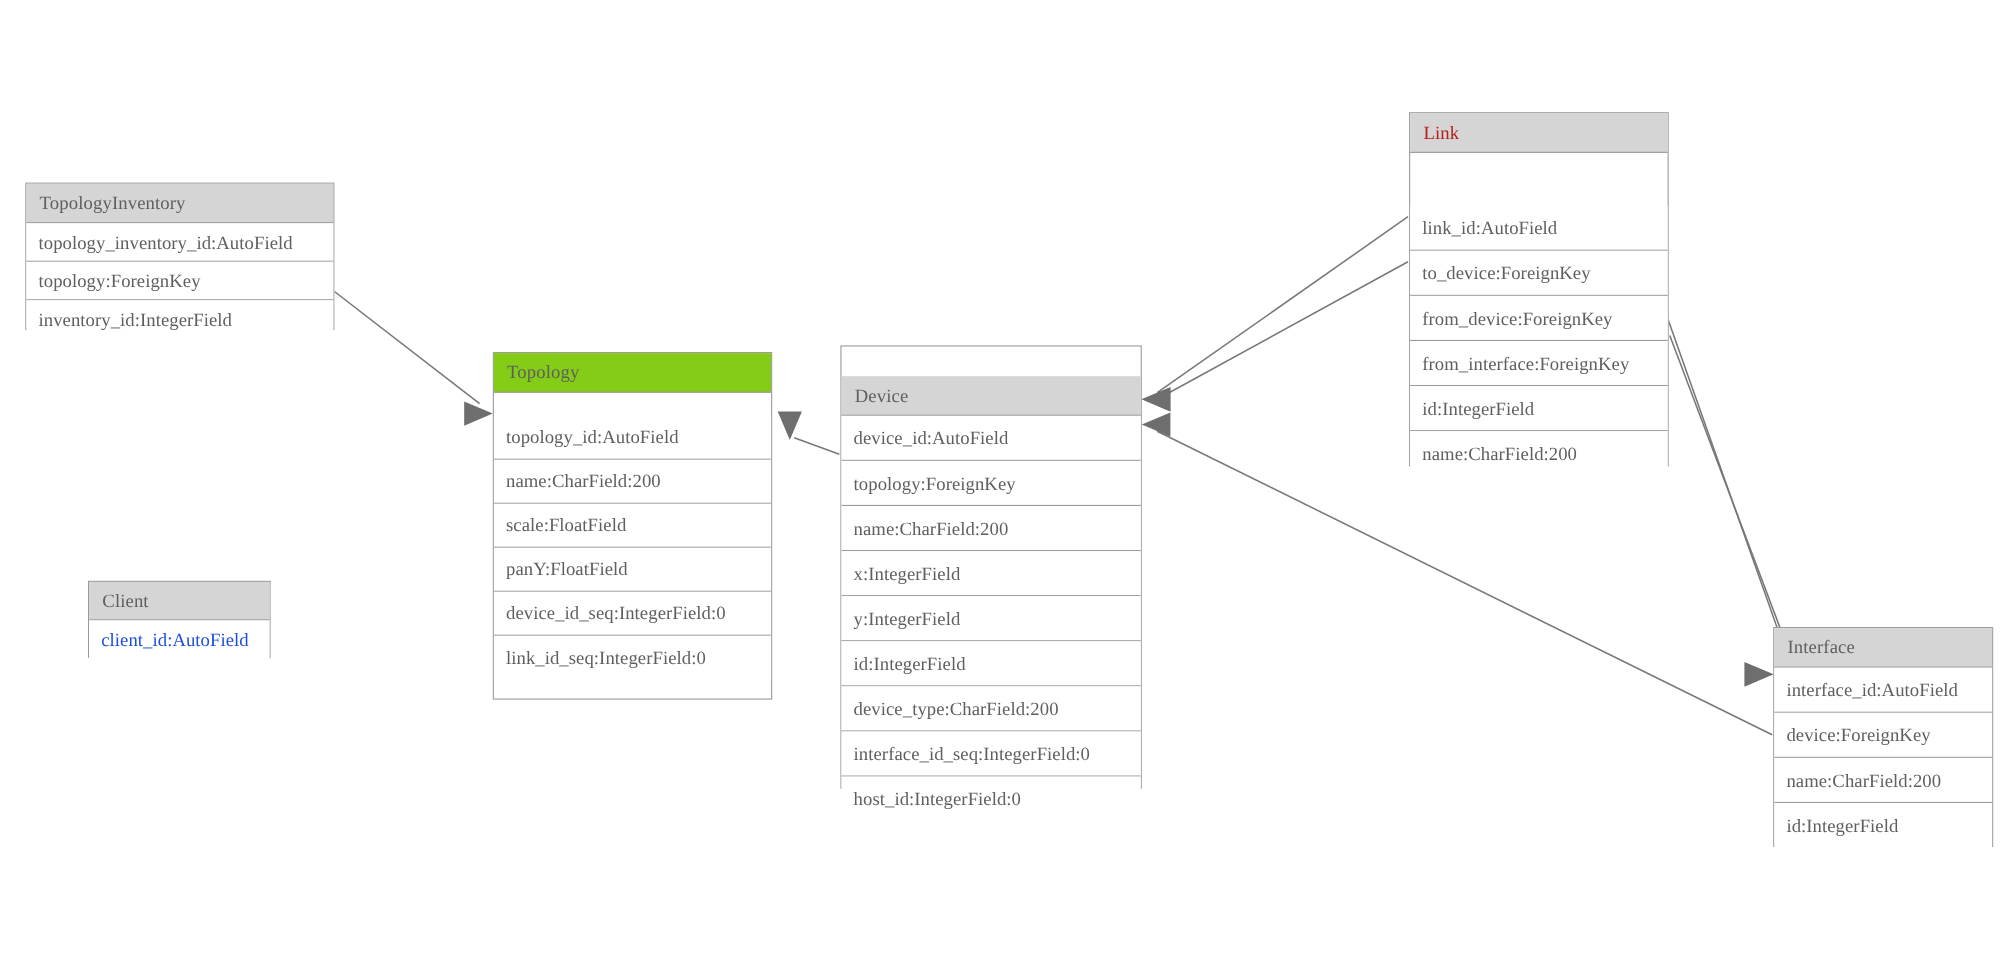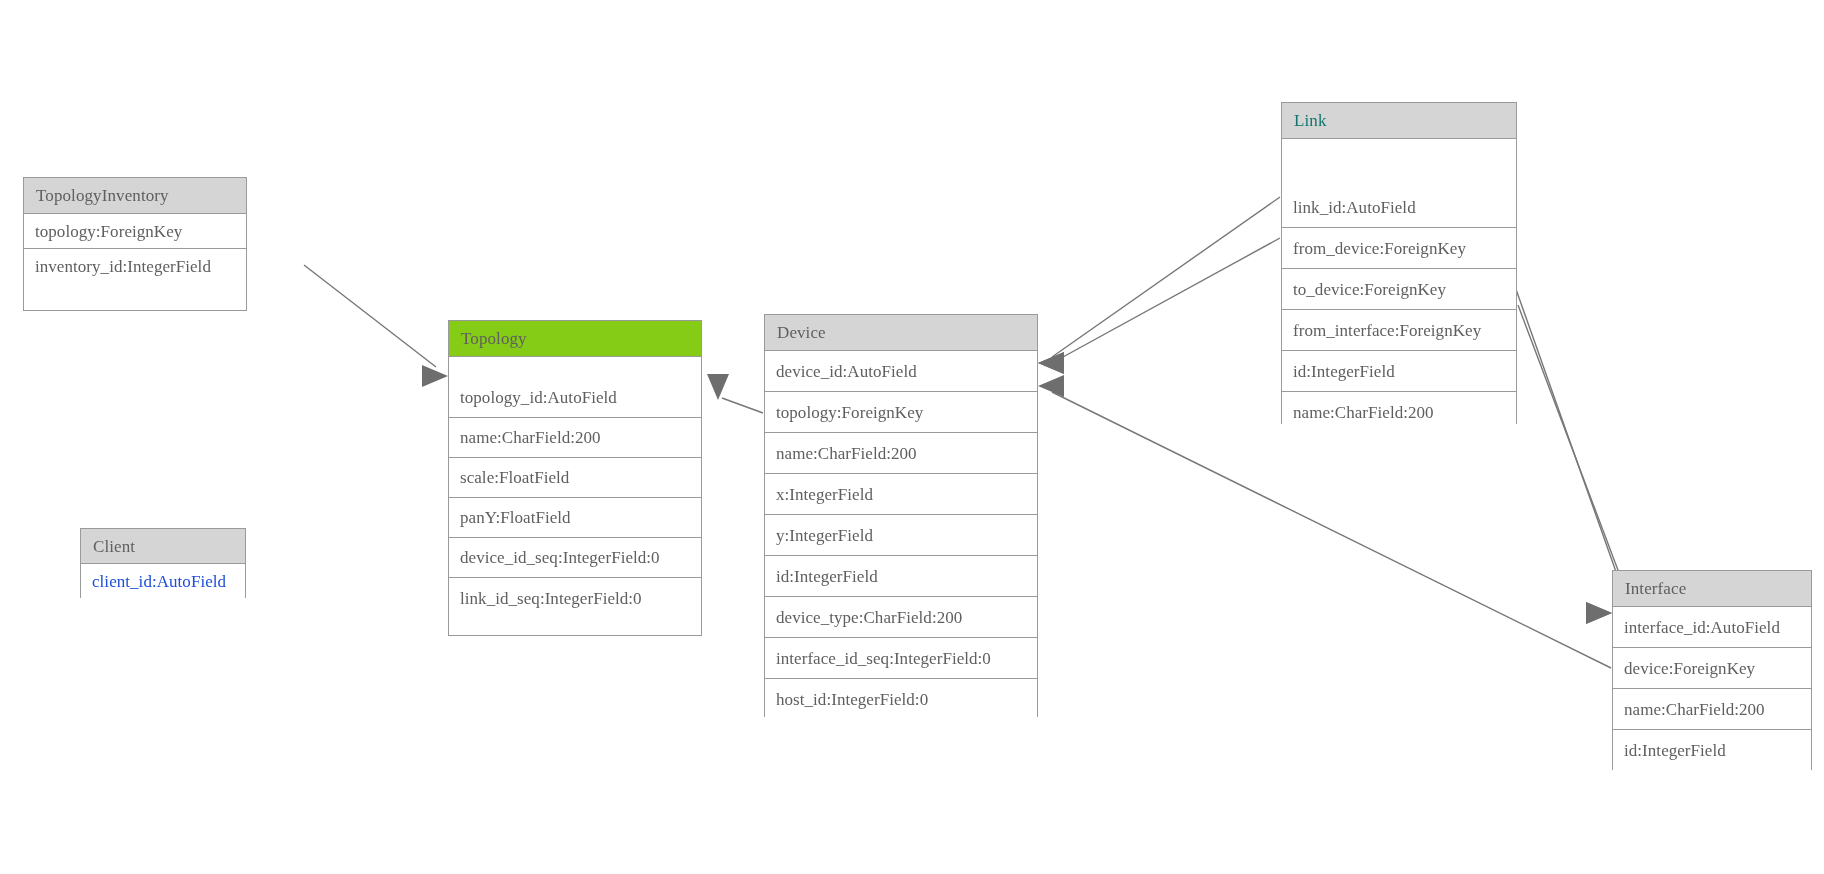--- a/index.html
+++ b/index.html
@@ -80,51 +80,52 @@
         <polygon points="718,400 707,374 729,374" fill="#6e6e6e"></polygon>
         <polygon points="1038,363 1064,352 1064,374" fill="#6e6e6e"></polygon>
         <polygon points="1038,363 1064,352 1064,374" fill="#6e6e6e"></polygon>
         <polygon points="1038,386 1064,375 1064,397" fill="#6e6e6e"></polygon>
         <polygon points="1612,613 1586,602 1586,624" fill="#6e6e6e"></polygon>
         <polygon points="1612,613 1586,602 1586,624" fill="#6e6e6e"></polygon>
       </g>
   </svg>
 
   <div id="entity-layer">
-      <div class="entity" style="left: 23px; top: 177px; width: 224px; height: 134px; border-color: rgb(154, 154, 154);">
+      <div class="entity" style="left: 23px; top: 166px; width: 281px; height: 134px; border-color: rgb(154, 154, 154);">
         <div class="entity-header" style="height: 36px; background: rgb(213, 213, 213); color: rgb(95, 95, 95); border-bottom-color: rgb(154, 154, 154);">TopologyInventory</div>
+        <div class="entity-field" style="height: 35px; color: rgb(95, 95, 95); border-bottom-color: rgb(154, 154, 154);">topology_inventory_id:AutoField</div>
         <div class="entity-field" style="height: 35px; color: rgb(95, 95, 95); border-bottom-color: rgb(154, 154, 154);">topology:ForeignKey</div>
         <div class="entity-field" style="height: 35px; color: rgb(95, 95, 95); border-bottom-color: rgb(154, 154, 154);">inventory_id:IntegerField</div>
       </div>
       <div class="entity" style="left: 448px; top: 320px; width: 254px; height: 316px; border-color: rgb(154, 154, 154);">
         <div class="entity-header" style="height: 36px; background: #84cc16; color: rgb(95, 95, 95); border-bottom-color: rgb(154, 154, 154);">Topology</div>
         <div class="entity-field" style="height: 40px; color: rgb(95, 95, 95); border-bottom-color: rgb(154, 154, 154); margin-top: 21px;">topology_id:AutoField</div>
         <div class="entity-field" style="height: 40px; color: rgb(95, 95, 95); border-bottom-color: rgb(154, 154, 154);">name:CharField:200</div>
         <div class="entity-field" style="height: 40px; color: rgb(95, 95, 95); border-bottom-color: rgb(154, 154, 154);">scale:FloatField</div>
         <div class="entity-field" style="height: 40px; color: rgb(95, 95, 95); border-bottom-color: rgb(154, 154, 154);">panY:FloatField</div>
         <div class="entity-field" style="height: 40px; color: rgb(95, 95, 95); border-bottom-color: rgb(154, 154, 154);">device_id_seq:IntegerField:0</div>
         <div class="entity-field" style="height: 40px; color: rgb(95, 95, 95); border-bottom-color: rgb(154, 154, 154);">link_id_seq:IntegerField:0</div>
       </div>
       <div class="entity" style="left: 764px; top: 314px; width: 274px; height: 403px; border-color: rgb(154, 154, 154);">
-        <div class="entity-header" style="height: 36px; background: rgb(213, 213, 213); color: rgb(95, 95, 95); border-bottom-color: rgb(154, 154, 154);">Device</div>
+        <div class="entity-header" style="height: 36px; background: rgb(213, 213, 213); color: rgb(95, 95, 95); border-bottom-color: rgb(154, 154, 154); margin-top: 27px;">Device</div>
         <div class="entity-field" style="height: 41px; color: rgb(95, 95, 95); border-bottom-color: rgb(154, 154, 154);">device_id:AutoField</div>
         <div class="entity-field" style="height: 41px; color: rgb(95, 95, 95); border-bottom-color: rgb(154, 154, 154);">topology:ForeignKey</div>
         <div class="entity-field" style="height: 41px; color: rgb(95, 95, 95); border-bottom-color: rgb(154, 154, 154);">name:CharField:200</div>
         <div class="entity-field" style="height: 41px; color: rgb(95, 95, 95); border-bottom-color: rgb(154, 154, 154);">x:IntegerField</div>
         <div class="entity-field" style="height: 41px; color: rgb(95, 95, 95); border-bottom-color: rgb(154, 154, 154);">y:IntegerField</div>
         <div class="entity-field" style="height: 41px; color: rgb(95, 95, 95); border-bottom-color: rgb(154, 154, 154);">id:IntegerField</div>
         <div class="entity-field" style="height: 41px; color: rgb(95, 95, 95); border-bottom-color: rgb(154, 154, 154);">device_type:CharField:200</div>
         <div class="entity-field" style="height: 41px; color: rgb(95, 95, 95); border-bottom-color: rgb(154, 154, 154);">interface_id_seq:IntegerField:0</div>
         <div class="entity-field" style="height: 41px; color: rgb(95, 95, 95); border-bottom-color: rgb(154, 154, 154);">host_id:IntegerField:0</div>
       </div>
       <div class="entity" style="left: 1281px; top: 102px; width: 236px; height: 322px; border-color: rgb(154, 154, 154);">
-        <div class="entity-header" style="height: 36px; background: rgb(213, 213, 213); color: #0f766e; border-bottom-color: rgb(154, 154, 154);">Link</div>
+        <div class="entity-header" style="height: 36px; background: rgb(213, 213, 213); color: #b91c1c; border-bottom-color: rgb(154, 154, 154);">Link</div>
         <div class="entity-field" style="height: 41px; color: rgb(95, 95, 95); border-bottom-color: rgb(154, 154, 154); margin-top: 48px;">link_id:AutoField</div>
+        <div class="entity-field" style="height: 41px; color: rgb(95, 95, 95); border-bottom-color: rgb(154, 154, 154);">to_device:ForeignKey</div>
         <div class="entity-field" style="height: 41px; color: rgb(95, 95, 95); border-bottom-color: rgb(154, 154, 154);">from_device:ForeignKey</div>
-        <div class="entity-field" style="height: 41px; color: rgb(95, 95, 95); border-bottom-color: rgb(154, 154, 154);">to_device:ForeignKey</div>
         <div class="entity-field" style="height: 41px; color: rgb(95, 95, 95); border-bottom-color: rgb(154, 154, 154);">from_interface:ForeignKey</div>
         <div class="entity-field" style="height: 41px; color: rgb(95, 95, 95); border-bottom-color: rgb(154, 154, 154);">id:IntegerField</div>
         <div class="entity-field" style="height: 41px; color: rgb(95, 95, 95); border-bottom-color: rgb(154, 154, 154);">name:CharField:200</div>
       </div>
       <div class="entity" style="left: 1612px; top: 570px; width: 200px; height: 200px; border-color: rgb(154, 154, 154);">
         <div class="entity-header" style="height: 36px; background: rgb(213, 213, 213); color: rgb(95, 95, 95); border-bottom-color: rgb(154, 154, 154);">Interface</div>
         <div class="entity-field" style="height: 41px; color: rgb(95, 95, 95); border-bottom-color: rgb(154, 154, 154);">interface_id:AutoField</div>
         <div class="entity-field" style="height: 41px; color: rgb(95, 95, 95); border-bottom-color: rgb(154, 154, 154);">device:ForeignKey</div>
         <div class="entity-field" style="height: 41px; color: rgb(95, 95, 95); border-bottom-color: rgb(154, 154, 154);">name:CharField:200</div>
         <div class="entity-field" style="height: 41px; color: rgb(95, 95, 95); border-bottom-color: rgb(154, 154, 154);">id:IntegerField</div>

